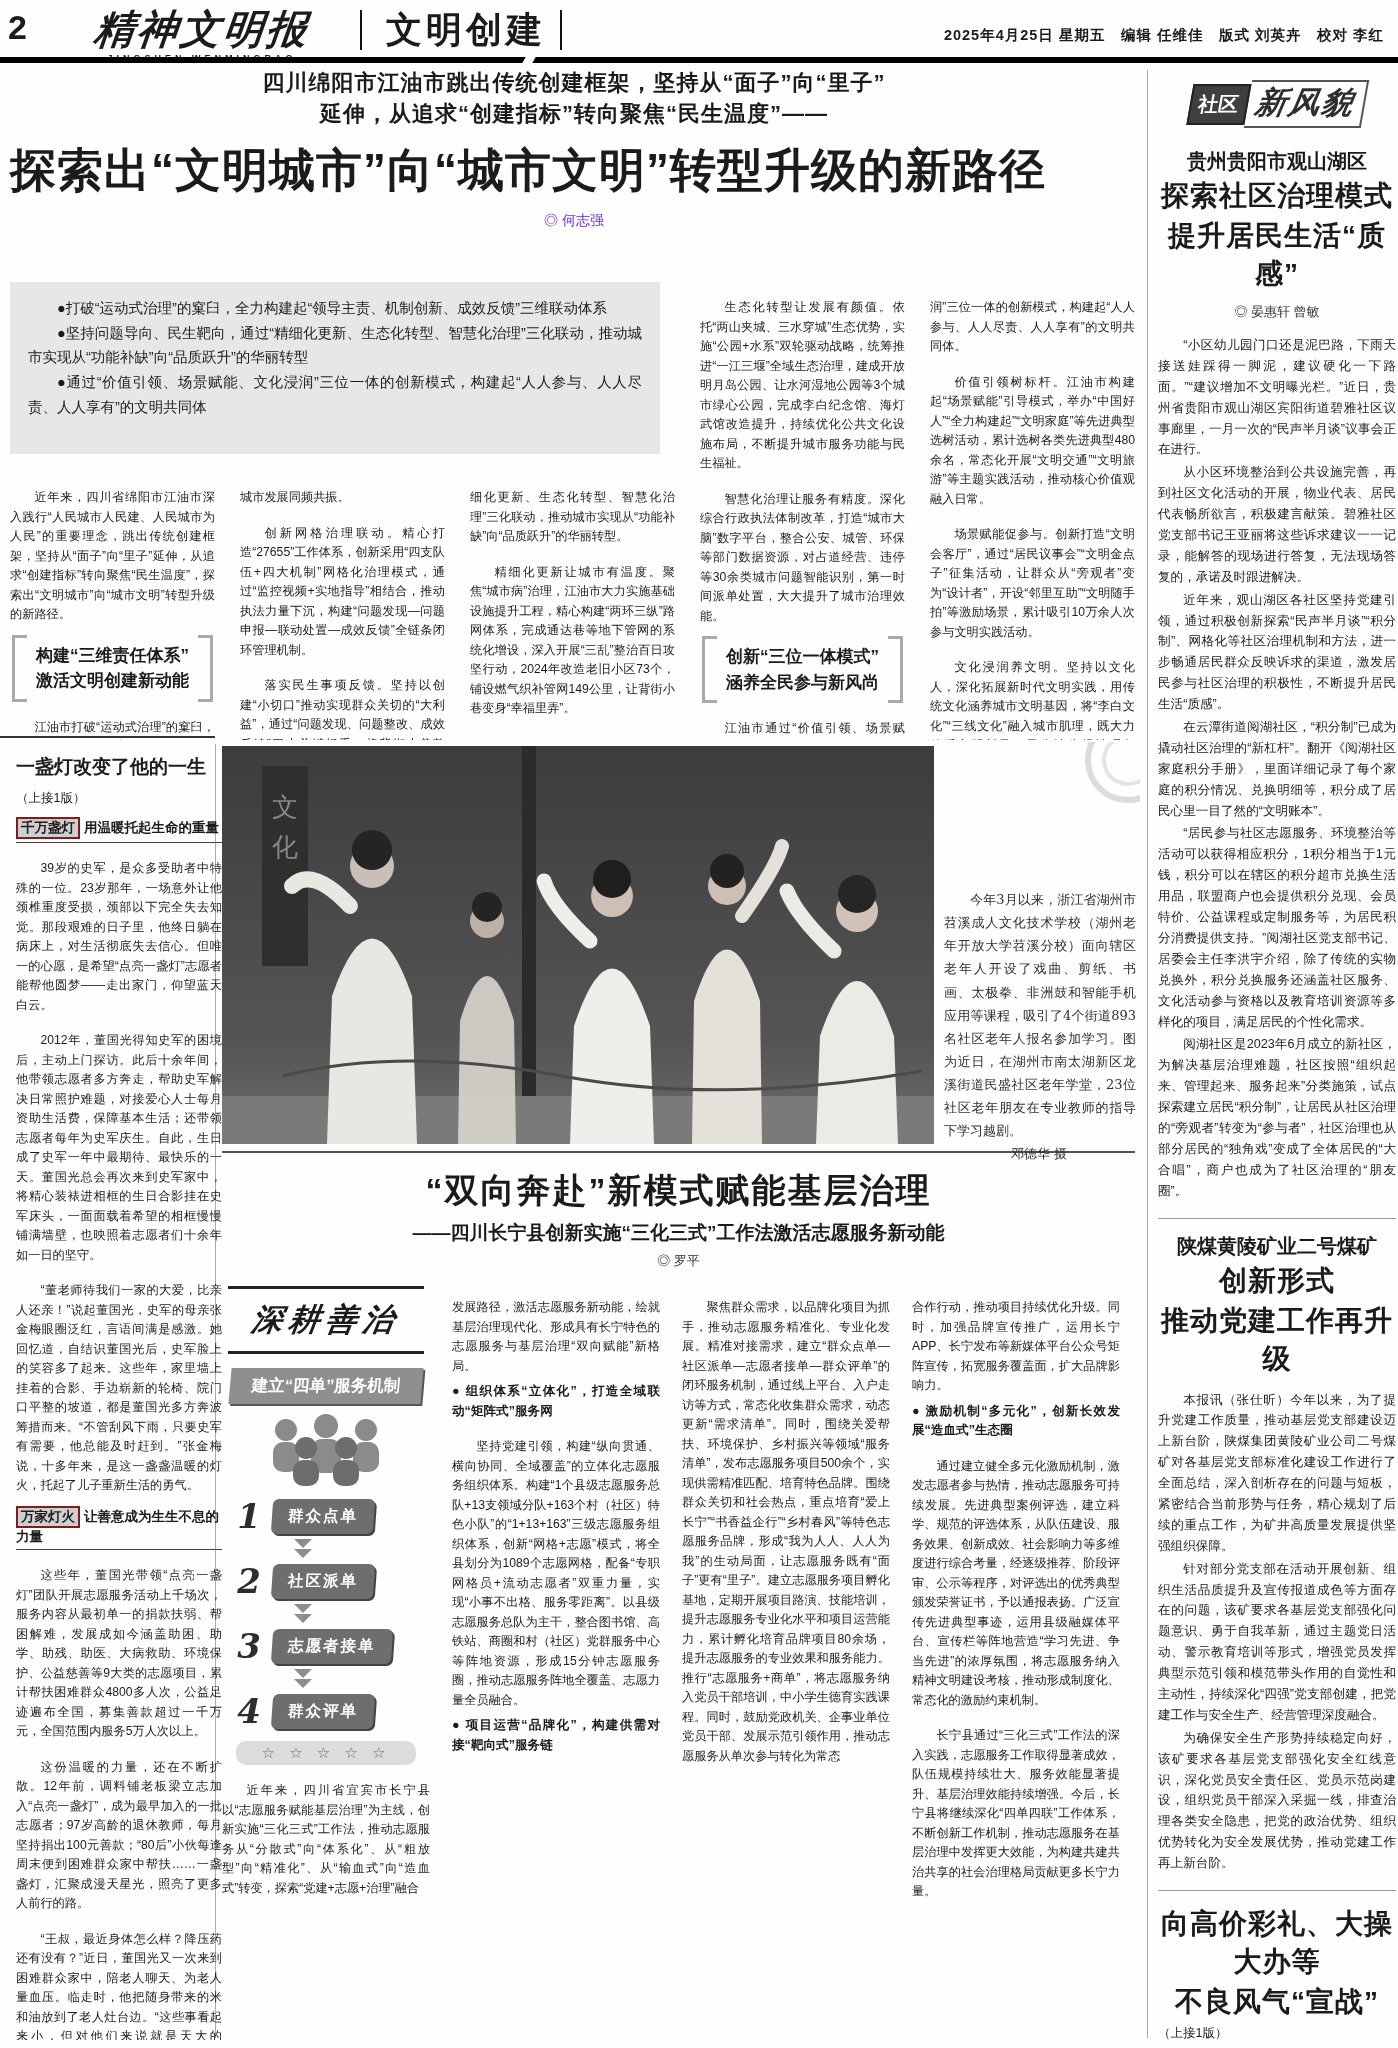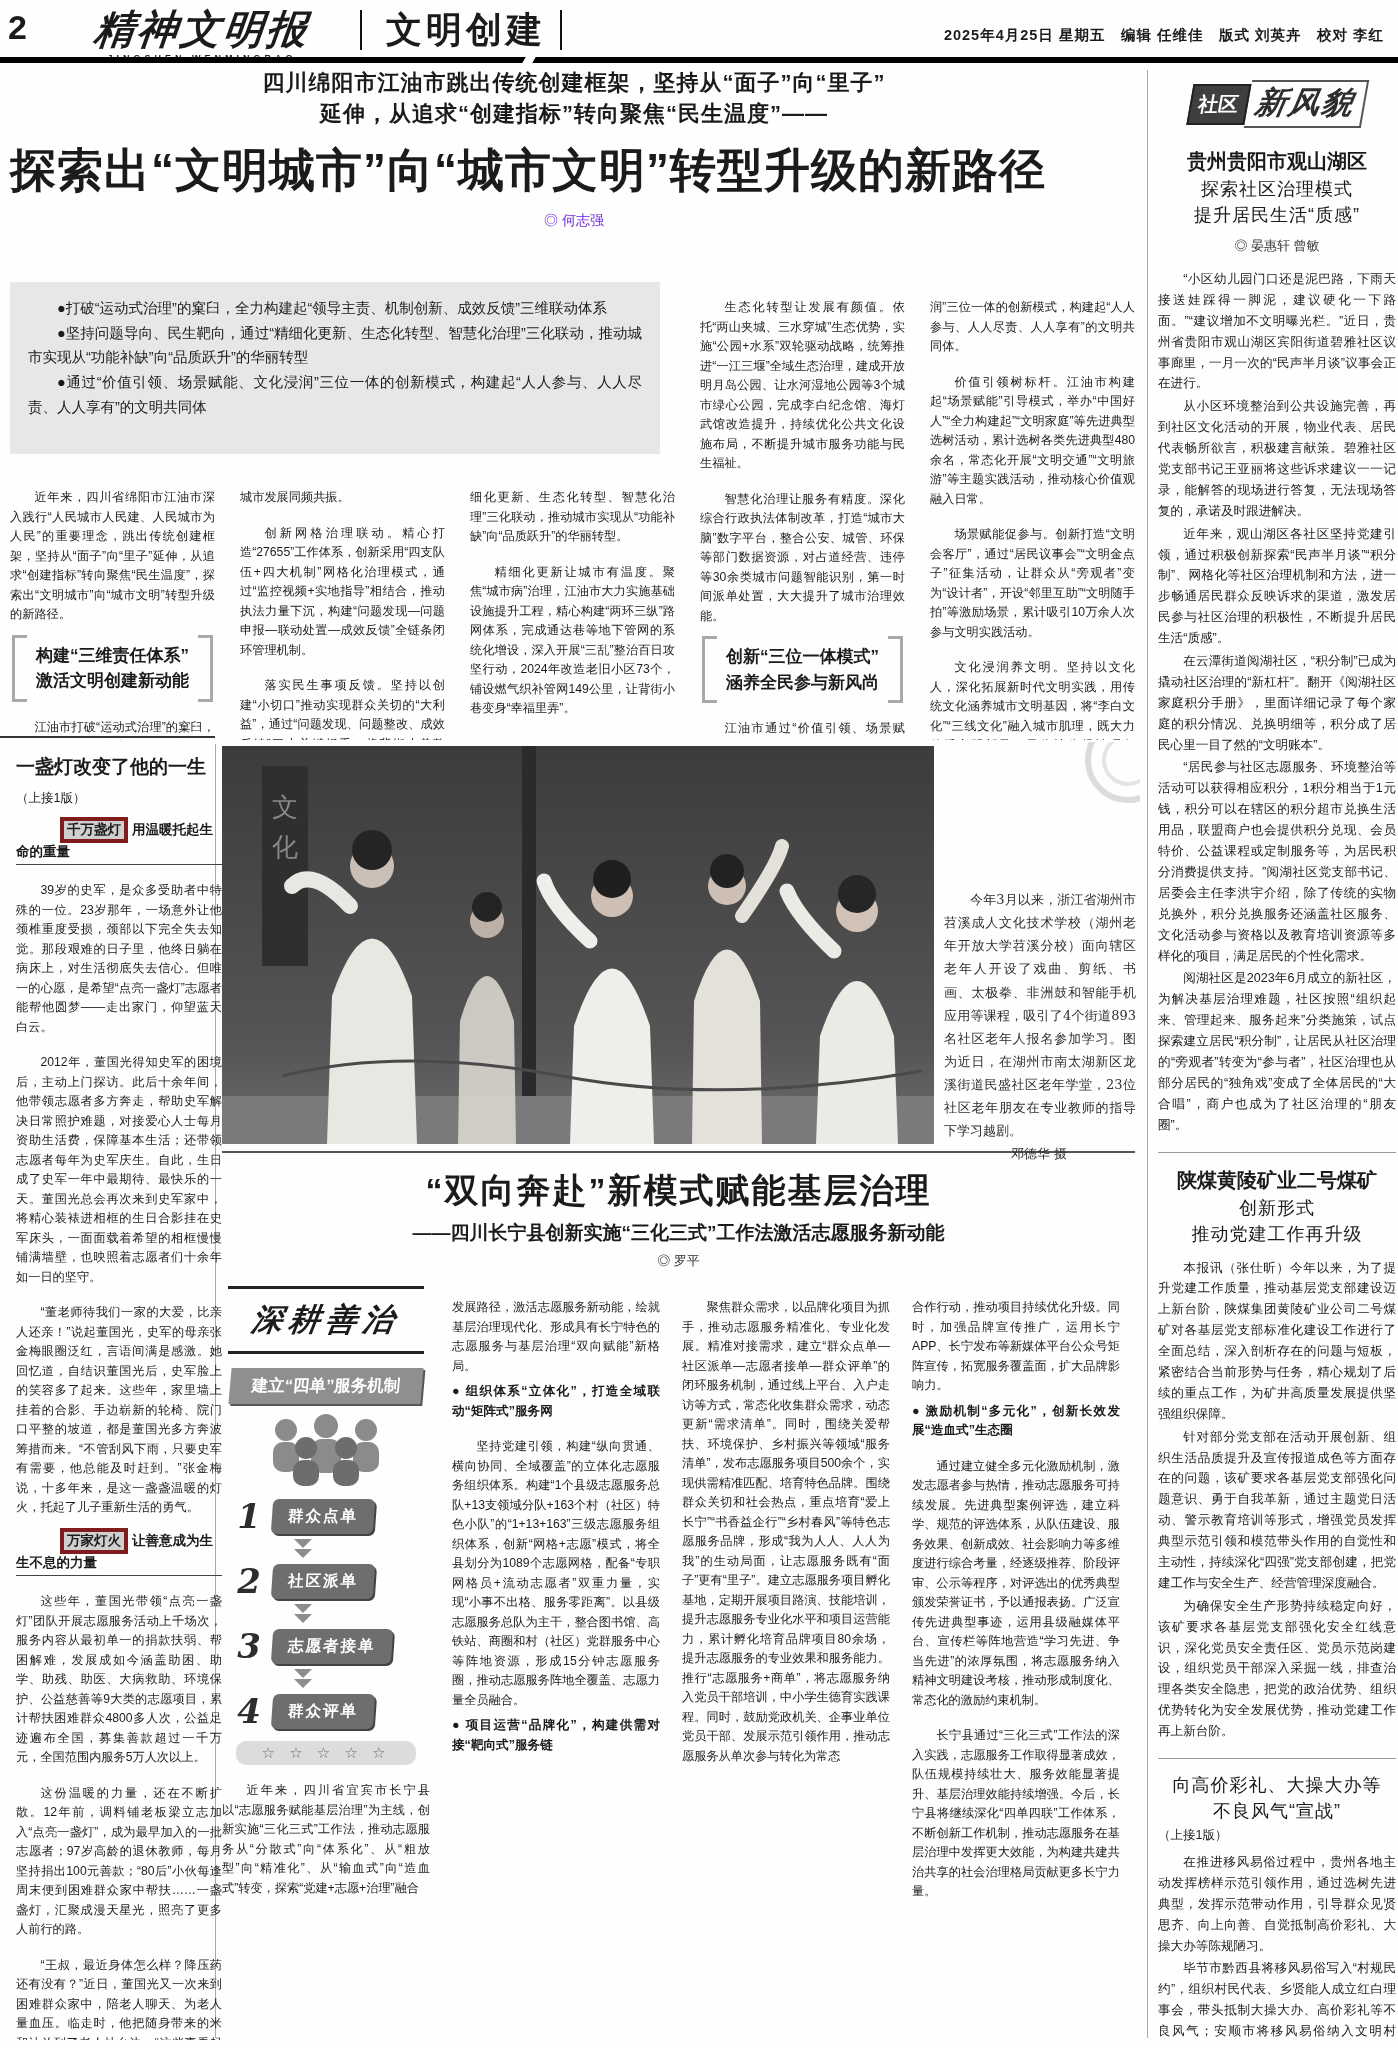--- a/index.html
+++ b/index.html
@@ -37,21 +37,21 @@
   .subbox{position:relative;margin:10px 2px;padding:8px 14px;text-align:center;
           font-size:17px;font-weight:900;line-height:1.5;}
   .subbox::before,.subbox::after{content:"";position:absolute;top:0;bottom:0;width:12px;}
   .subbox::before{left:0;border-left:3px solid #a9a9a9;border-top:3px solid #a9a9a9;border-bottom:3px solid #a9a9a9;}
   .subbox::after{right:0;border-right:3px solid #a9a9a9;border-top:3px solid #a9a9a9;border-bottom:3px solid #a9a9a9;}
   
   .lamp{position:absolute;left:16px;top:748px;width:206px;height:1292px;overflow:hidden;}
   .lamp h2{margin:6px 0 10px;font-size:19px;font-weight:900;letter-spacing:0px;white-space:nowrap;}
   .contnote{font-size:12.5px;margin:0 0 10px;}
   .lsub{margin:10px 0 6px;font-size:13.5px;font-weight:bold;border-bottom:1px solid #444;padding-bottom:3px;}
-  .ltag{display:inline-block;background:#cfcfcf;border:4px solid #7f1d1d;padding:0 3px;margin-right:4px;margin-left:44px;}
+  .ltag{display:inline-block;background:#cfcfcf;border:2px solid #7f1d1d;padding:0 3px;margin-right:4px;}
   
   .photo{position:absolute;left:222px;top:746px;width:712px;height:398px;background:#474747;overflow:hidden;}
   .caption{position:absolute;left:944px;top:750px;width:192px;height:392px;
            font-family:"DejaVu Serif",serif;font-size:13px;line-height:1.78;text-align:justify;color:#2e2e2e;}
   .caption .txt{padding-top:138px;text-indent:2em;}
   .caption .credit{text-align:center;padding-right:2px;}
   .deco-arc{position:absolute;left:1050px;top:742px;width:90px;height:90px;overflow:hidden;opacity:.5;}
   
   .center-art{position:absolute;left:222px;top:1160px;width:913px;height:878px;overflow:hidden;}
   .c-head{font-size:34px;font-weight:900;text-align:center;letter-spacing:2px;margin:8px 0 6px;}
@@ -78,21 +78,21 @@
           border-top:9px solid #8d8d8d;margin:1px 0;}
   .stars{margin:10px 14px 12px;background:#dcdcdc;border-radius:10px;text-align:center;
          color:#6f6f6f;font-size:15px;letter-spacing:5px;padding:3px 0;}
   
   .sidebar{position:absolute;left:1158px;top:66px;width:238px;height:1974px;overflow:hidden;}
   .badge{display:flex;align-items:center;justify-content:center;margin:14px 6px 20px;transform:skew(-10deg);}
   .badge .b1{background:#3f3f3f;color:#fff;font-weight:900;font-size:20px;padding:5px 7px;border:2px solid #222;}
   .badge .b2{color:#2e2e2e;font-weight:900;font-style:italic;font-size:31px;letter-spacing:2px;
              border:2px solid #555;border-left:none;padding:0 8px 2px;}
   .s-head1{font-size:20px;font-weight:600;text-align:center;margin:2px 0;}
-  .s-head2{font-size:18px;font-weight:400;text-align:center;margin:2px 0;letter-spacing:1px;}
+  .s-head2{font-size:28px;font-weight:700;text-align:center;margin:2px 0;letter-spacing:1px;}
   .s-by{font-size:13px;text-align:center;margin:10px 0 14px;color:#333;}
   .sp{font-size:12.6px;line-height:1.66;text-align:justify;text-indent:2em;margin:0 0 2px;}
   .s-sep{border-top:1px solid #999;margin:16px 0 14px;}
   .s-note{font-size:12.5px;margin:4px 0 8px;}
 </style>
 </head>
 <body>
 
 <div class="page">
 

